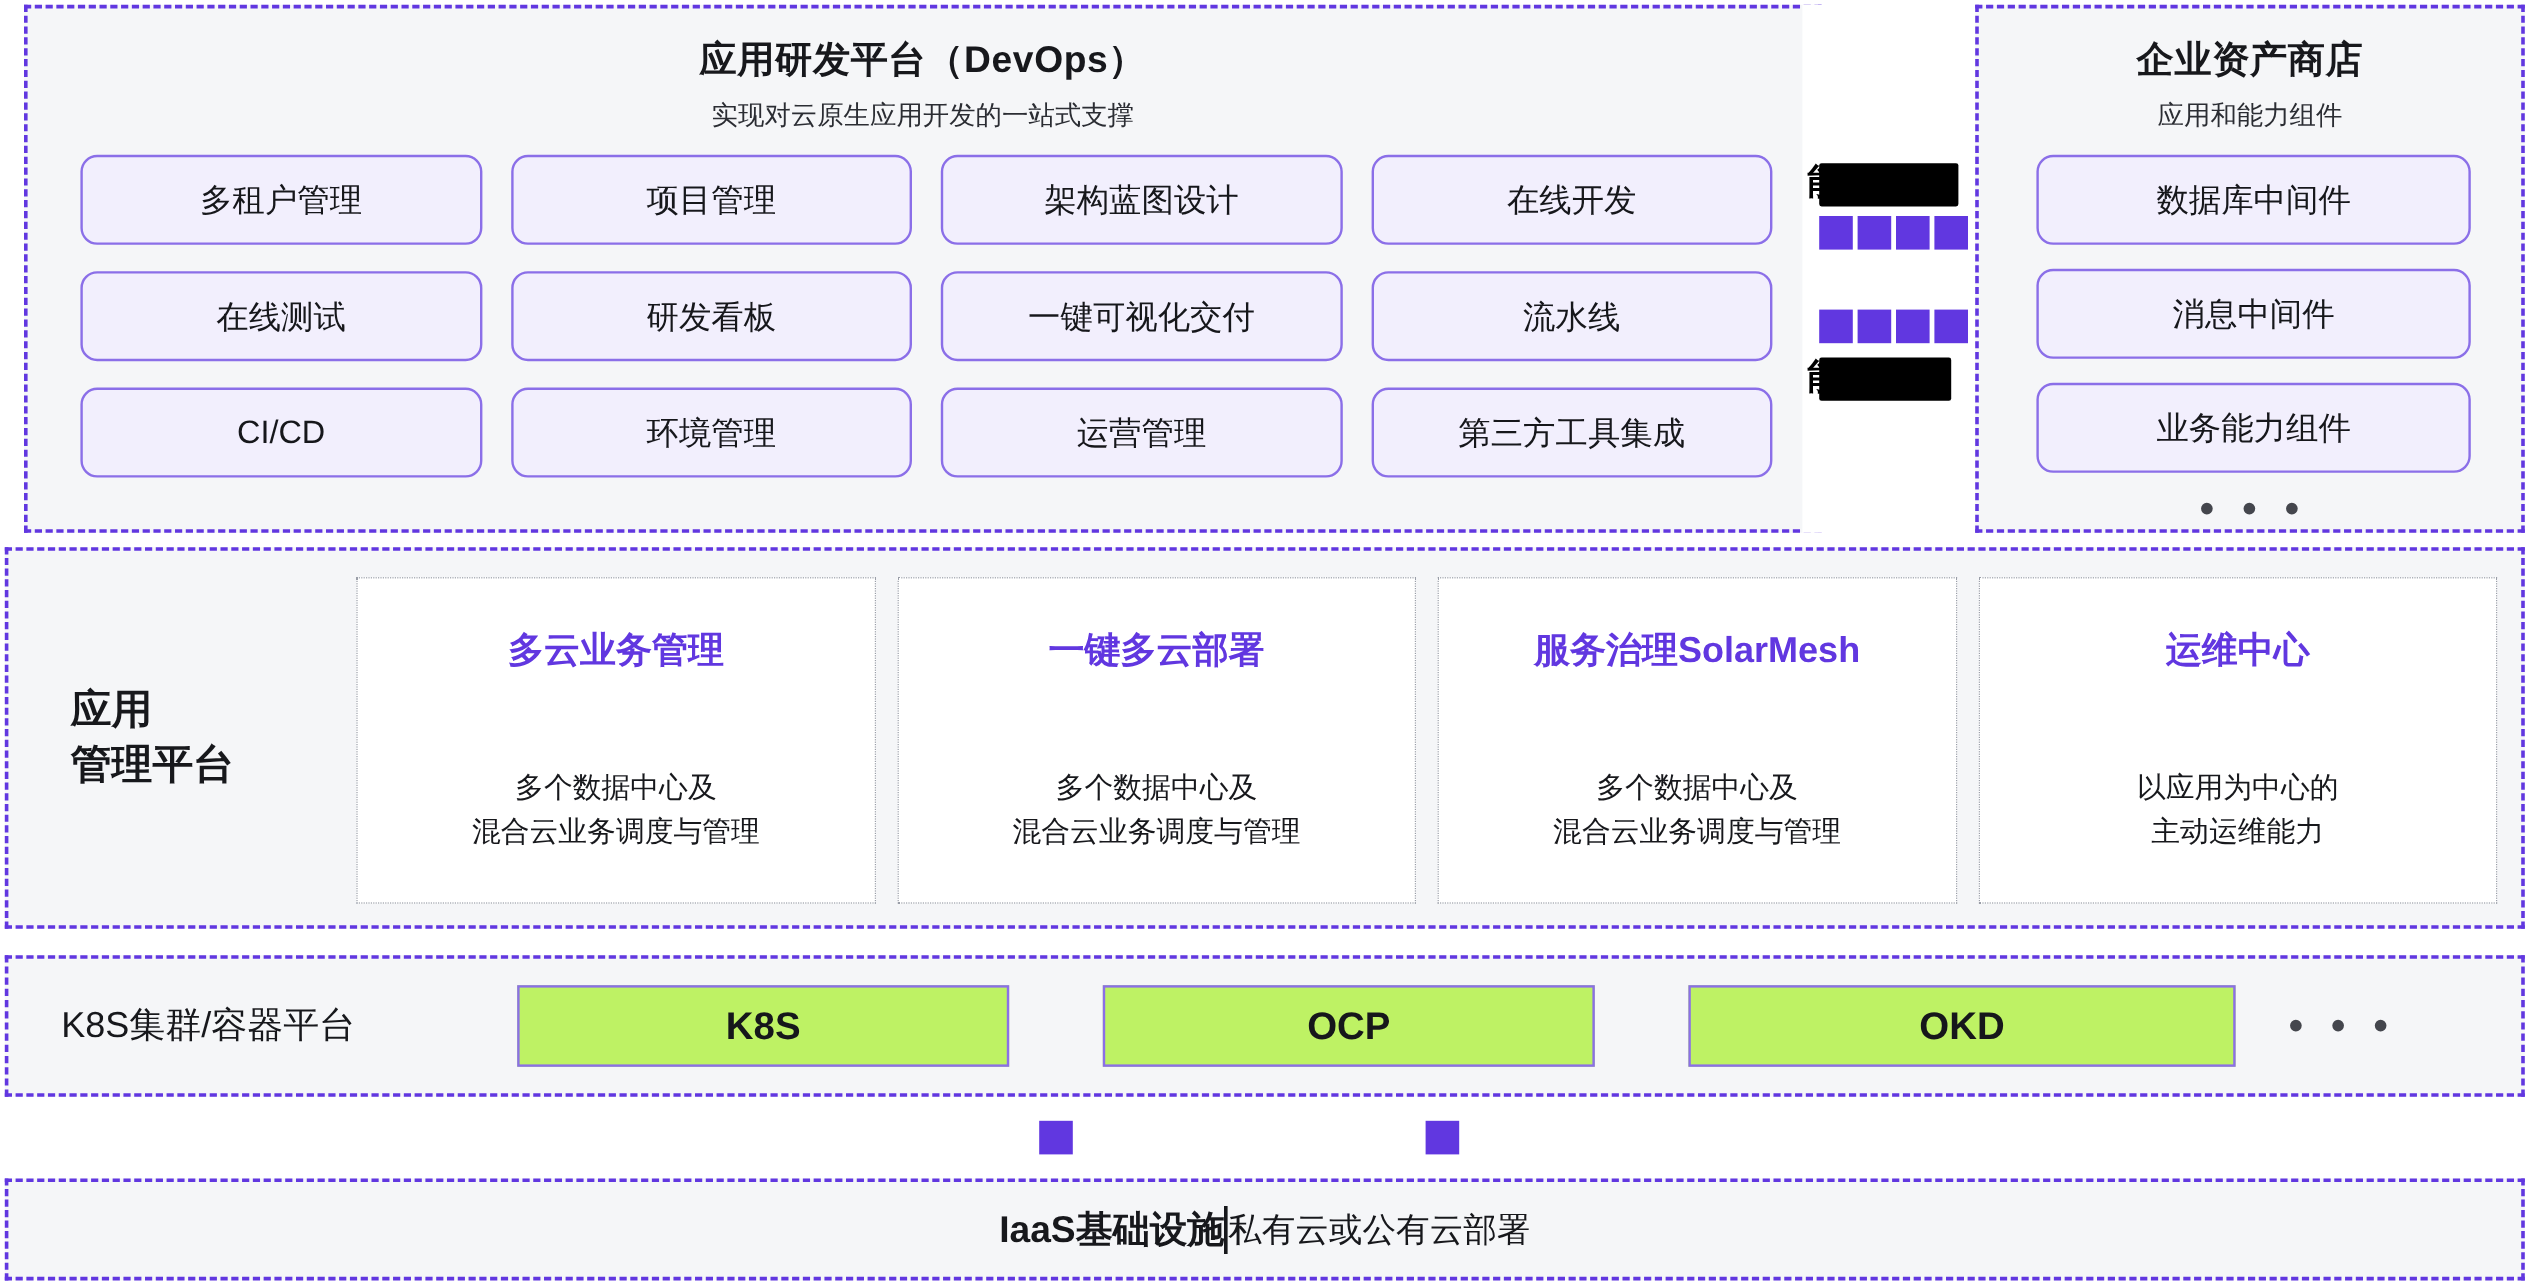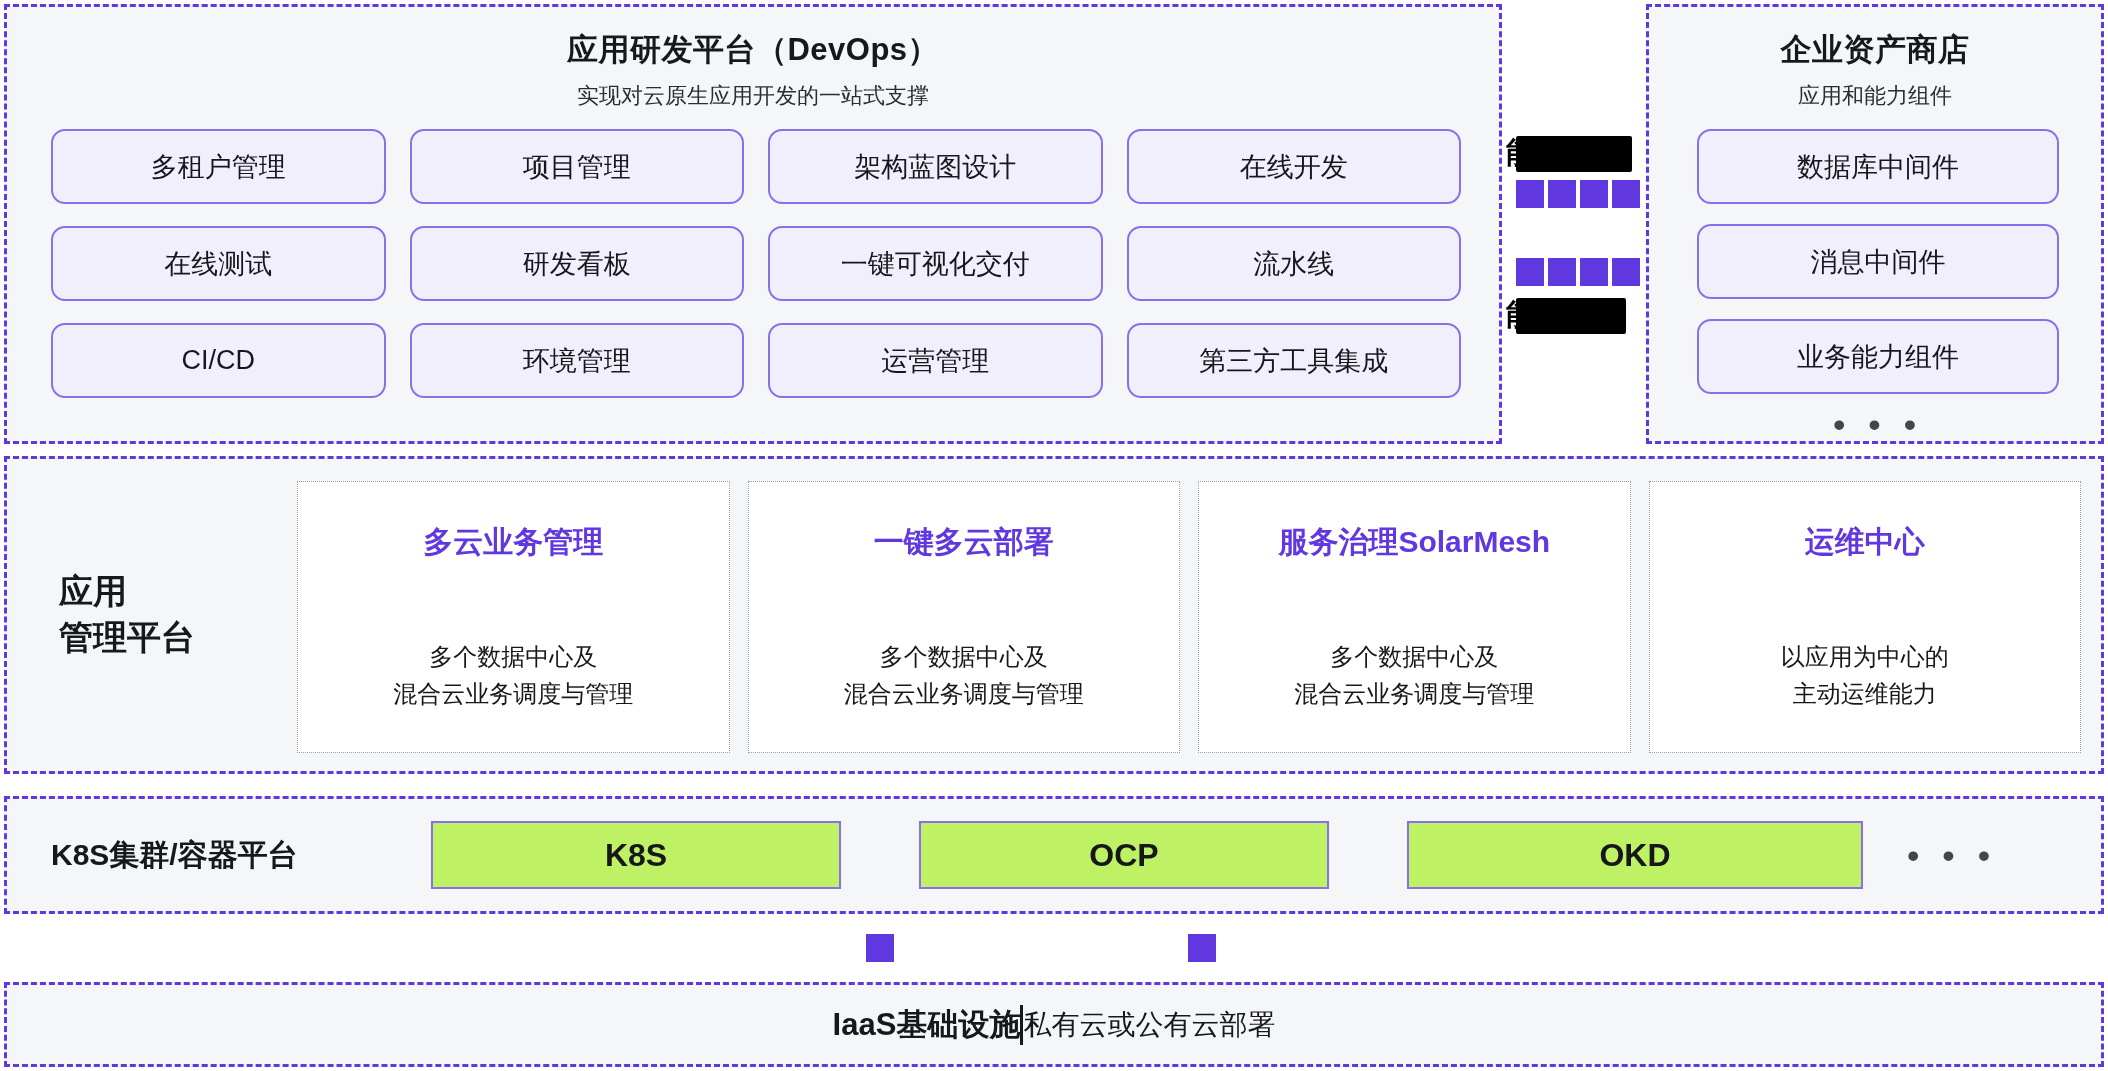--- a/index.html
+++ b/index.html
@@ -18,21 +18,21 @@
   }
 
   
   .panel {
     position: absolute;
     background: #f5f6f8;
     border: 3px dashed #6137e0;
   }
 
   
-  #devops-panel   { left: 4px;    top: 4px;   width: 1498px; height: 440px; }
+  #devops-panel   { left: 20px;    top: 4px;   width: 1498px; height: 440px; }
   #assets-panel   { left: 1646px; top: 4px;   width: 458px;  height: 440px; }
 
   .panel-title {
     text-align: center;
     font-size: 31px;
     font-weight: bold;
     color: #17181c;
     letter-spacing: .5px;
   }
   #devops-panel .panel-title { margin-top: 22px; }
@@ -172,21 +172,21 @@
   }
 
   
   #k8s-panel { left: 4px; top: 796px; width: 2100px; height: 118px; }
   #k8s-label {
     position: absolute;
     left: 44px;
     top: 50%;
     transform: translateY(-50%);
     font-size: 30px;
-    font-weight: bold;
+    font-weight: normal;
     color: #17181c;
     white-space: nowrap;
   }
   .k8s-box {
     position: absolute;
     top: 22px;
     height: 68px;
     background: #bef264;
     border: 2px solid #8b6fe8;
     display: flex;

